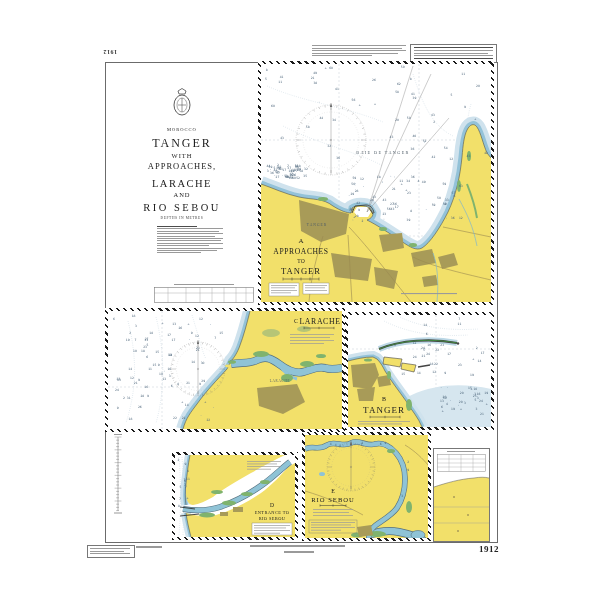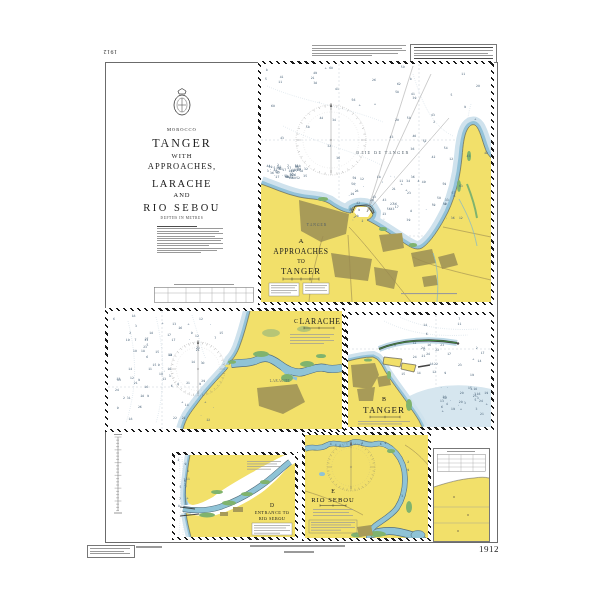--- a/index.html
+++ b/index.html
@@ -1,18 +1,18 @@
 <!DOCTYPE html>
 <html><head>
 <meta charset="utf-8">
 <style>
   html,body{margin:0;padding:0;background:#fff;}
   #sheet{position:relative;width:600px;height:600px;background:#ffffff;overflow:hidden;
          font-family:"Liberation Sans",sans-serif;}
-  .abs{position:absolute;}
+  .abs{position:absolute;font-weight:bold;}
   .neat{position:absolute;border:1px solid #6b6b6b;}
   .panel{position:absolute;box-sizing:border-box;background:#fff;border:3px solid #222;
          border-image:repeating-linear-gradient(45deg,#1a1a1a 0 1.6px,#ffffff 1.6px 5px) 3;}
   .panel svg{position:absolute;left:0;top:0;width:100%;height:100%;display:block;}
   .t{font-family:"Liberation Serif",serif;fill:#1d1d1d;}
   .lbl{font-family:"Liberation Serif",serif;fill:#4c5a66;}
   .bar{position:absolute;background:#9a9a9a;}
   .bar.dark{background:#4d4d4d;}
   .titleblock{position:absolute;left:121px;top:88px;width:122px;text-align:center;
               font-family:"Liberation Serif",serif;color:#1d1d1d;}

